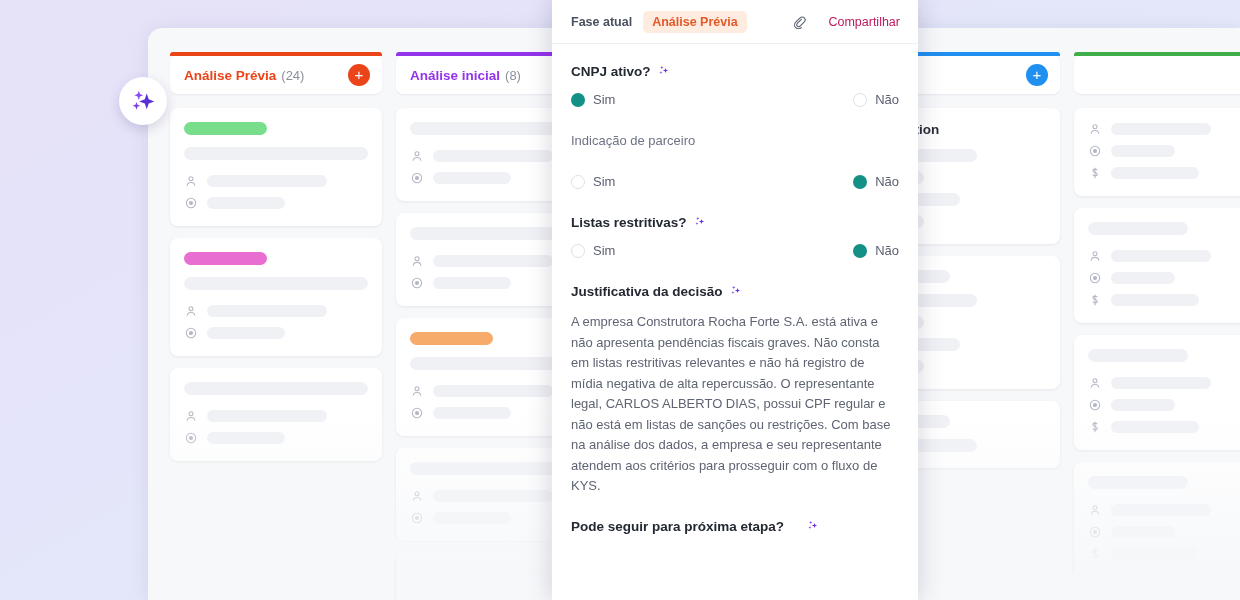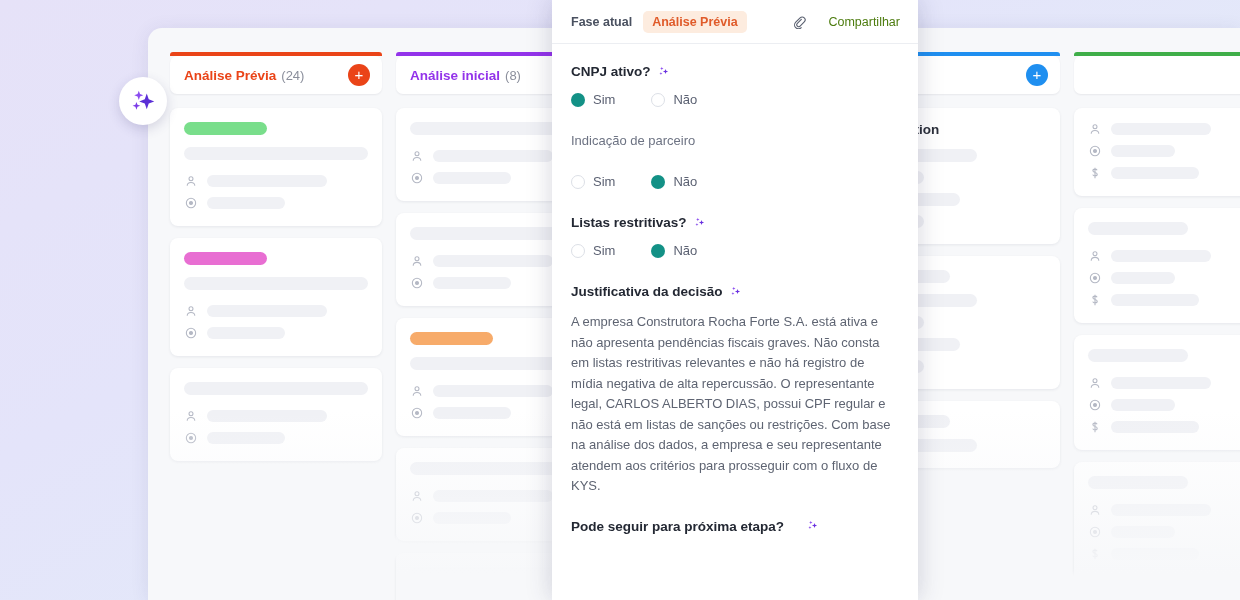--- a/index.html
+++ b/index.html
@@ -106,31 +106,31 @@
   .fase-label { font-size: 12.5px; font-weight: 700; color: #4a5160; }
   .fase-badge {
     margin-left: 11px;
     background: #fdecdf; color: #e05b2a;
     font-size: 12.5px; font-weight: 600;
     padding: 4px 9px; border-radius: 5px;
   }
   .share {
     margin-left: auto;
     display: flex; align-items: flex-end; gap: 22px;
-    font-size: 12.5px; color: #4d7c0f; cursor: pointer;
+    font-size: 12.5px; color: #be185d; cursor: pointer;
   }
   .p-body { padding: 20px 19px 0 19px; }
   .q {
-    display: flex; align-items: center; gap: 6px;
+    display: flex; gap: 6px;
     font-size: 13.5px; font-weight: 700; color: #232833;
     margin-bottom: 13px;
   }
   .q.sp-gap { gap: 22px; }
   .block { margin-bottom: 26px; }
-  .opts { display: flex; align-items: center; gap: 36px; }
+  .opts { display: flex; align-items: center; gap: 14px; justify-content: space-between; }
   .opt { display: flex; align-items: center; gap: 8px; cursor: pointer; }
   .radio { width: 14px; height: 14px; border-radius: 50%; flex:0 0 14px; }
   .radio.on { background: #139186; }
   .radio.off { background: #fff; border: 1.5px solid #dcdfe6; }
   .opt-lbl { font-size: 13px; color: #5b6172; }
   .plain { font-size: 13px; color: #6d7383; }
   .para { font-size: 13px; line-height: 20.5px; color: #5e6472; }
 </style>
 </head>
 <body>

